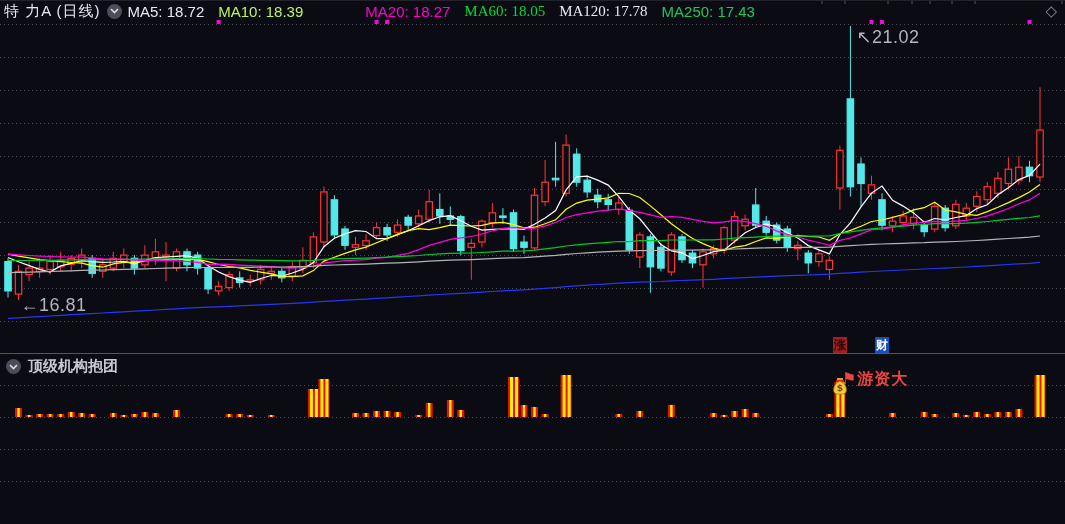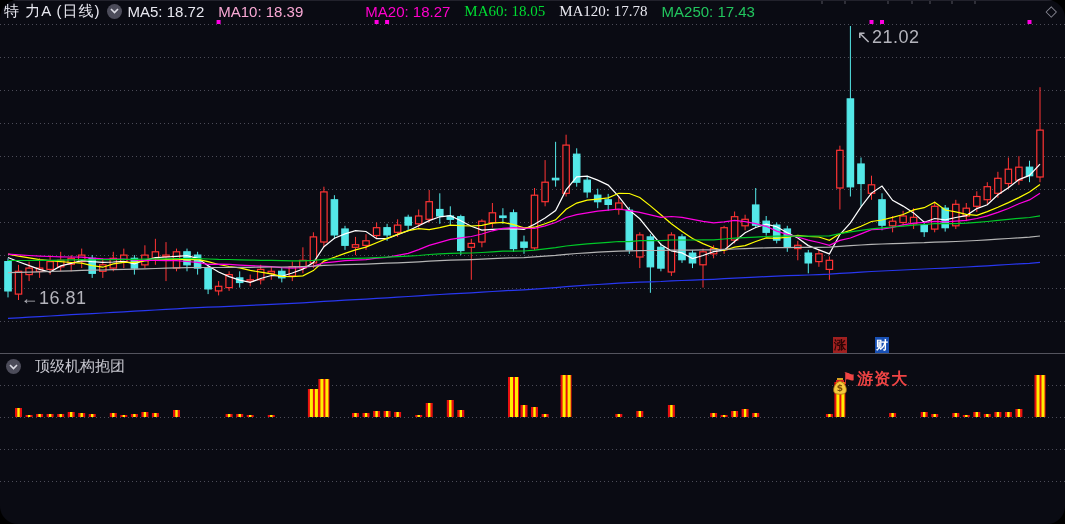--- a/index.html
+++ b/index.html
@@ -1,20 +1,19 @@
 <!DOCTYPE html>
 <html><head>
 <meta charset="utf-8">
 <style>
   html,body{margin:0;padding:0;background:#000;}
   .screen{
     position:relative;width:1065px;height:524px;overflow:hidden;
     background:#0a0b13;
     font-family:"Liberation Sans","DejaVu Sans",sans-serif;
-    border-radius:18px;
     -webkit-font-smoothing:antialiased;
   }
   #chart-svg{position:absolute;left:0;top:0;}
   .hdr{
     position:absolute;left:0;top:0;height:22px;width:100%;
     display:flex;align-items:center;gap:6px;
     font-size:15px;color:#e8e8f0;white-space:nowrap;z-index:5;
   }
   .hdr .title{margin-left:4px;letter-spacing:1px;}
   .chev{
@@ -28,22 +27,22 @@
     position:absolute;right:8px;top:2px;color:#8a8a96;font-size:15px;z-index:6;
   }
   .anno{
     position:absolute;color:#b4b4bc;font-size:18px;z-index:4;letter-spacing:0.5px;
   }
   .badge{
     position:absolute;width:14px;height:16px;z-index:4;
     font-size:12px;line-height:16px;text-align:center;font-weight:bold;
   }
   .subhdr{
-    position:absolute;left:6px;top:357px;display:flex;align-items:center;gap:14px;
-    color:#c8c8d0;font-size:15px;z-index:5;
+    position:absolute;left:6px;top:357px;display:flex;align-items:center;gap:7px;
+    color:#c8c8d0;font-size:15px;z-index:5;font-weight:bold;
   }
   .marker-flag{
     position:absolute;z-index:6;color:#ef4444;font-size:16px;font-weight:bold;
     letter-spacing:1px;white-space:nowrap;
   }
   .moneybag{position:absolute;z-index:6;}
 </style>
 </head>
 <body>
 
@@ -414,31 +413,31 @@
 
   <div class="hdr">
     <span class="title">特 力A (日线)</span>
     <span class="chev">
       <svg width="9" height="6" viewBox="0 0 9 6">
           <polyline points="1,1 4.5,4.5 8,1" fill="none" stroke="#dcdce4" stroke-width="1.6"></polyline>
         </svg>
     </span>
     <span class="legend" id="ma-legend">
         <span style="color: rgb(232, 232, 240);">MA5: 18.72</span>
-        <span style="color: #f9a8d4; text-align: center;">MA10: 18.39</span>
+        <span style="color: #bef264; text-align: center;">MA10: 18.39</span>
         <span style="color: rgb(255, 0, 204); margin-left: 48px;">MA20: 18.27</span>
         <span style="color: rgb(0, 220, 50); font-family: Liberation Serif, serif;">MA60: 18.05</span>
         <span style="color: rgb(232, 232, 240); font-family: Liberation Serif, serif;">MA120: 17.78</span>
         <span style="color: #22c55e;">MA250: 17.43</span>
       </span>
   </div>
 
   <div class="corner">◇</div>
 
-  <div class="anno" id="low-label" style="left: 20.5306px; top: 288px;">←16.81</div>
+  <div class="anno" id="low-label" style="left: 20.5306px; top: 295px;">←16.81</div>
   <div class="anno" id="high-label" style="left: 856.449px; top: 26px;">↖21.02</div>
 
   <div id="badges">
       <div class="badge" style="background: rgb(160, 32, 32); color: rgb(42, 5, 5); left: 832.918px; top: 337px;">涨</div>
       <div class="badge" style="background: rgb(24, 80, 180); color: rgb(255, 255, 255); left: 875.041px; top: 337px;">财</div>
     </div>
 
   <div class="marker-flag" id="marker-flag" style="left: 841.918px; top: 369px;">⚑游资大</div>
   <div class="moneybag" id="moneybag" style="left: 831.918px; top: 376px;">
     <svg width="16" height="20" viewBox="0 0 16 20">

